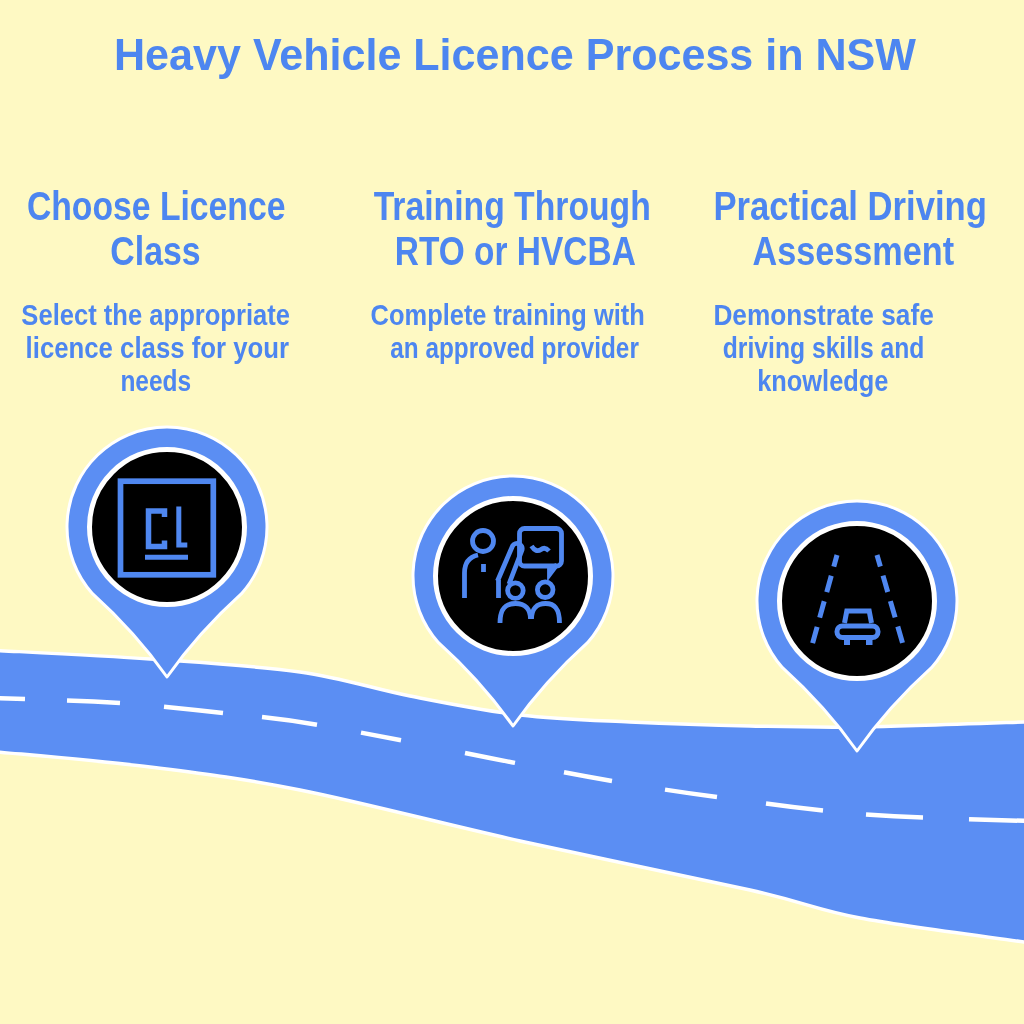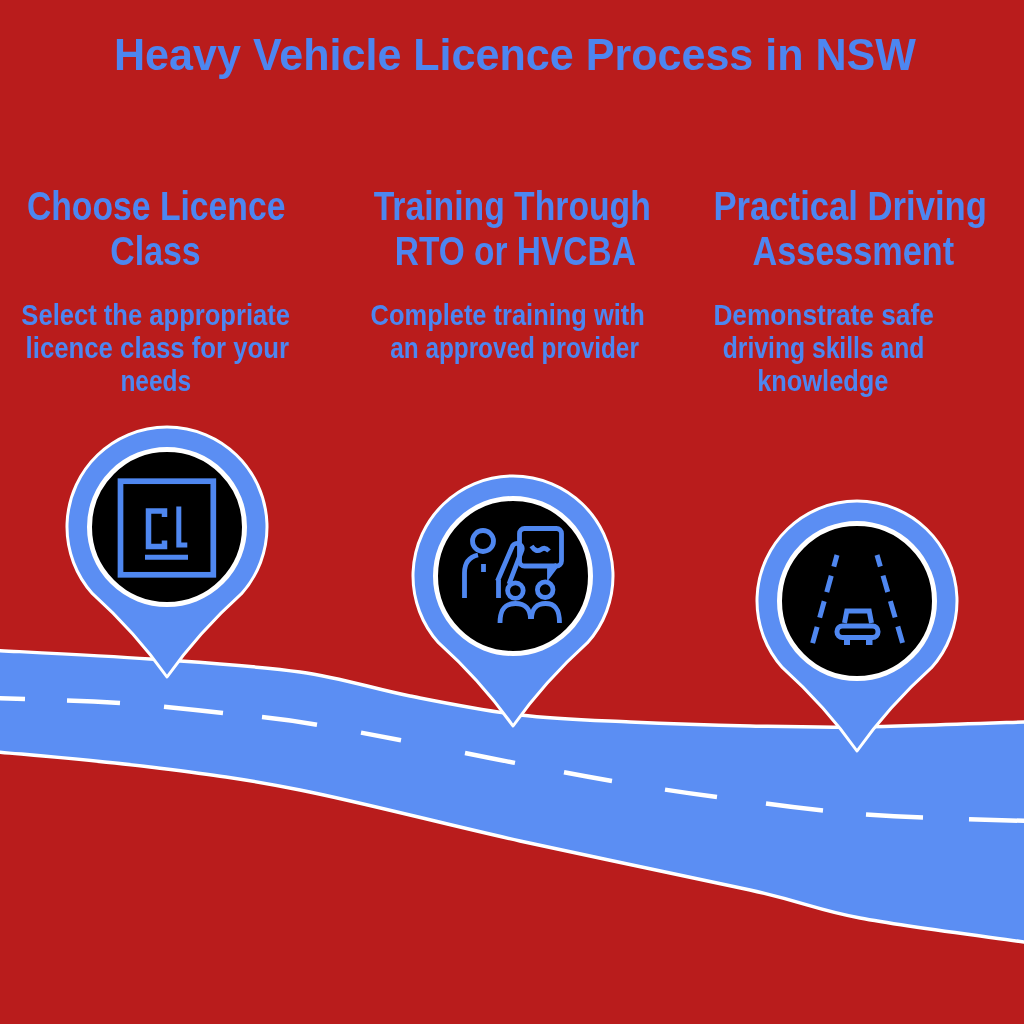--- a/index.html
+++ b/index.html
@@ -1,16 +1,16 @@
 <!DOCTYPE html>
 <html><head>
 <meta charset="utf-8">
 <style>
   html,body{margin:0;padding:0;background:#000;}
-  #page{position:relative;width:1024px;height:1024px;background:#b91c1c;overflow:hidden;
+  #page{position:relative;width:1024px;height:1024px;background:#fef9c3;overflow:hidden;
         font-family:"Liberation Sans", sans-serif;text-decoration:underline;}
   svg{position:absolute;left:0;top:0;}
 </style>
 </head>
 <body>
 <div id="page">
   <svg width="1024" height="1024" viewBox="0 0 1024 1024">
 
     <path id="road" d="M -12,650 C 15.0,651.5 98.0,655.3 150,659 C 202.0,662.7 256.7,665.8 300,672 C 343.3,678.2 373.3,688.8 410,696 C 446.7,703.2 483.3,710.7 520,715 C 556.7,719.3 591.7,720.2 630,722 C 668.3,723.8 711.7,725.2 750,726 C 788.3,726.8 814.3,727.7 860,727 C 905.7,726.3 994.7,723.0 1024,722 C 1043,721.3 1034.0,721.2 1036,721 L 1036,944 C 1034.0,943.7 1043,943.3 1024,942 C 994.7,937.7 905.7,926.7 860,918 C 814.3,909.3 806.7,902.8 750,890 C 693.3,877.2 595.0,857.7 520,841 C 445.0,824.3 361.7,802.3 300,790 C 238.3,777.7 202.0,773.5 150,767 C 98.0,760.5 15.0,753.7 -12,751 Z" fill="#5b8ef3" stroke="#ffffff" stroke-width="3.5"></path>
     <path d="M -8,698.0 Q 8,698.6 25,699.1 M 67,700.5 Q 94,701.4 120,703.0 M 164,706.7 Q 194,709.7 223,713.0 M 262,717.0 Q 290,720.0 317,724.7 M 361,732.6 Q 381,736.4 401,740.2 M 465,753.0 Q 490,758.1 515,762.9 M 564,772.3 Q 588,776.9 612,781.0 M 665,789.6 Q 691,793.6 717,797.0 M 766,803.6 Q 794,807.5 823,810.6 M 866,814.4 Q 894,816.4 923,817.5 M 969,819.2 Q 1002,820.3 1034,821.0" fill="none" stroke="#ffffff" stroke-width="4.5"></path>

